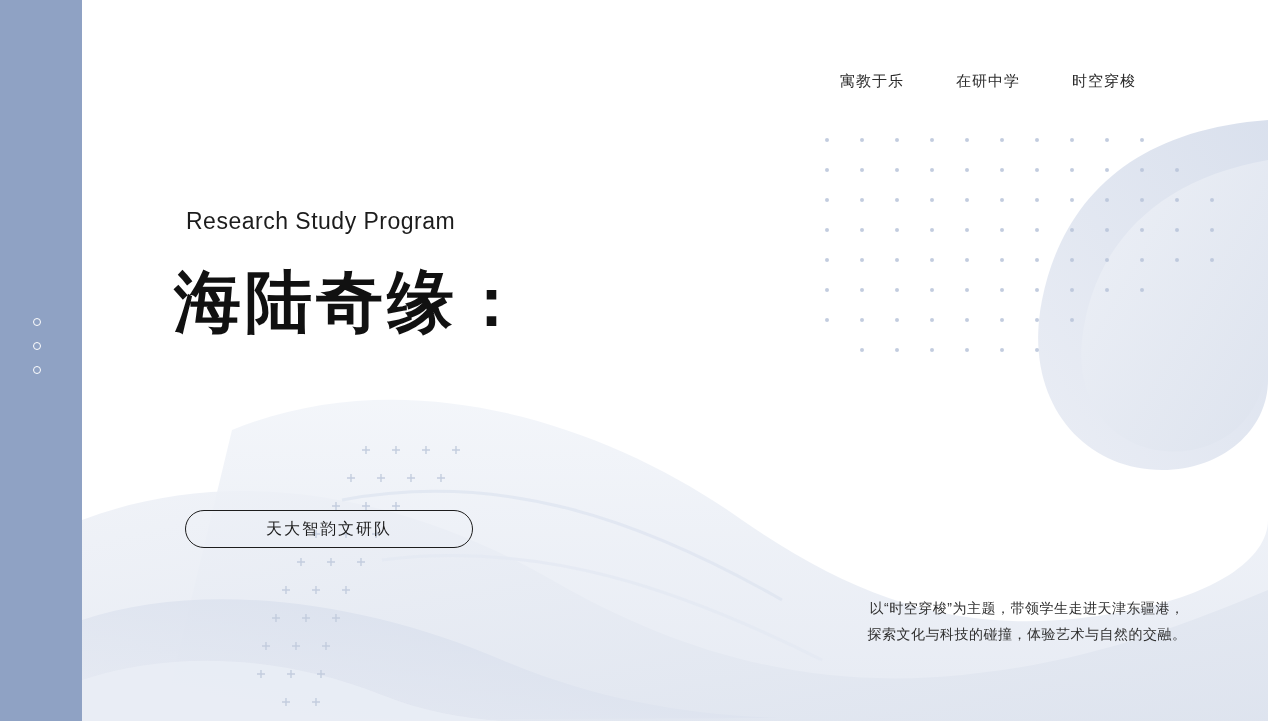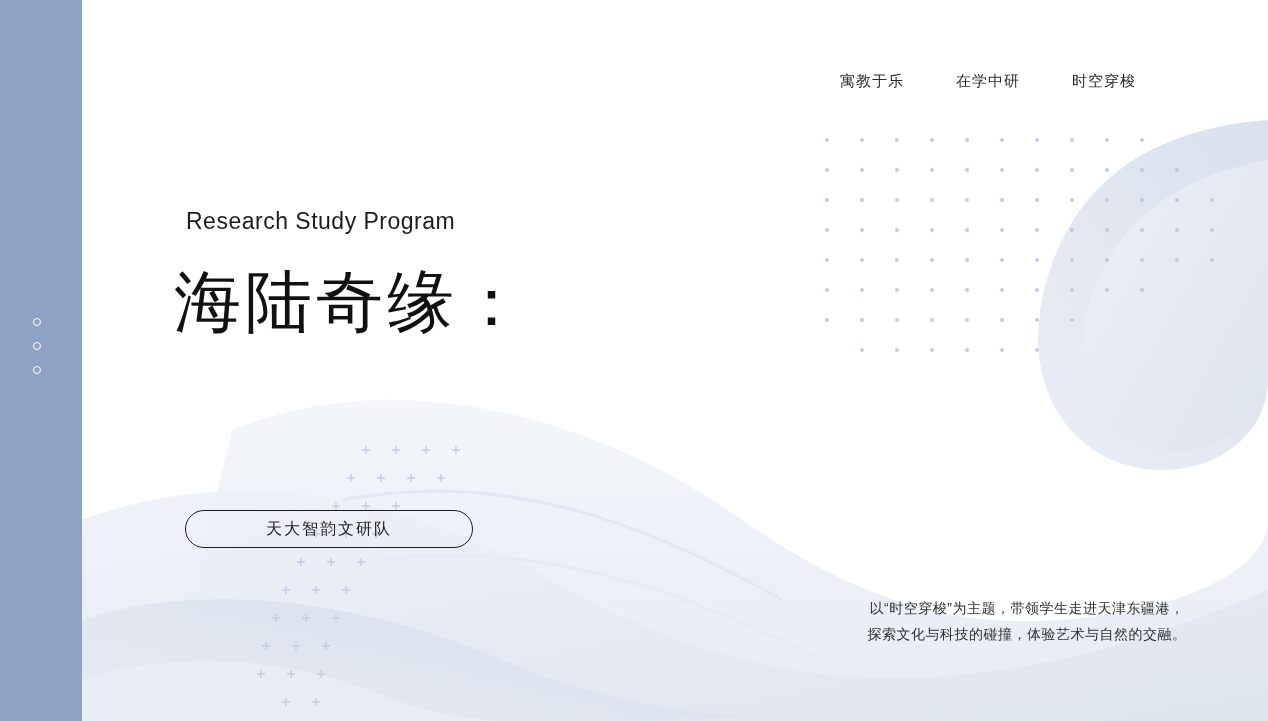--- a/index.html
+++ b/index.html
@@ -98,21 +98,21 @@
 
   .title-cn {
     position: absolute;
     left: 92px;
     top: 258px;
     font-family: "Liberation Serif", serif;
     font-size: 67px;
     line-height: 88px;
     color: #111111;
     letter-spacing: 4px;
-    font-weight: 400;
+    font-weight: 700;
   }
   .title-cn .line {
     display: block;
     white-space: nowrap;
   }
 
   
   .pill {
     position: absolute;
     left: 103px;
@@ -317,21 +317,21 @@
             <path d="M35 234 h8 M39 230 v8"></path>
             <path d="M65 234 h8 M69 230 v8"></path>
           <path d="M30 262 h8 M34 258 v8"></path>
             <path d="M60 262 h8 M64 258 v8"></path>
         </g>
       </g>
     </svg>
 
     <div class="keywords">
       <div class="kw">寓教于乐</div>
-      <div class="kw">在学中研</div>
+      <div class="kw">在研中学</div>
       <div class="kw">时空穿梭</div>
     </div>
 
     <div class="title-en">Research Study Program</div>
 
     <div class="title-cn">
       <span class="line">海陆奇缘：</span>
     </div>
 
     <div class="pill">

